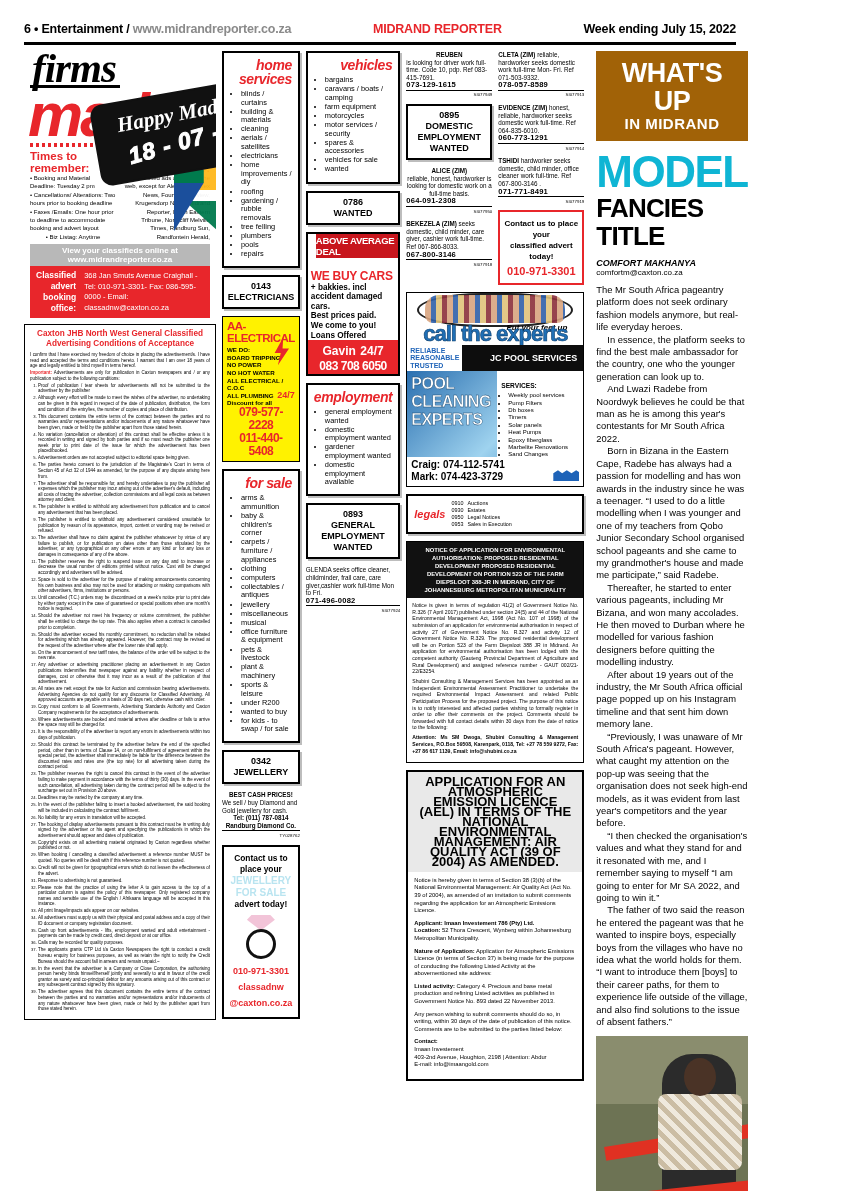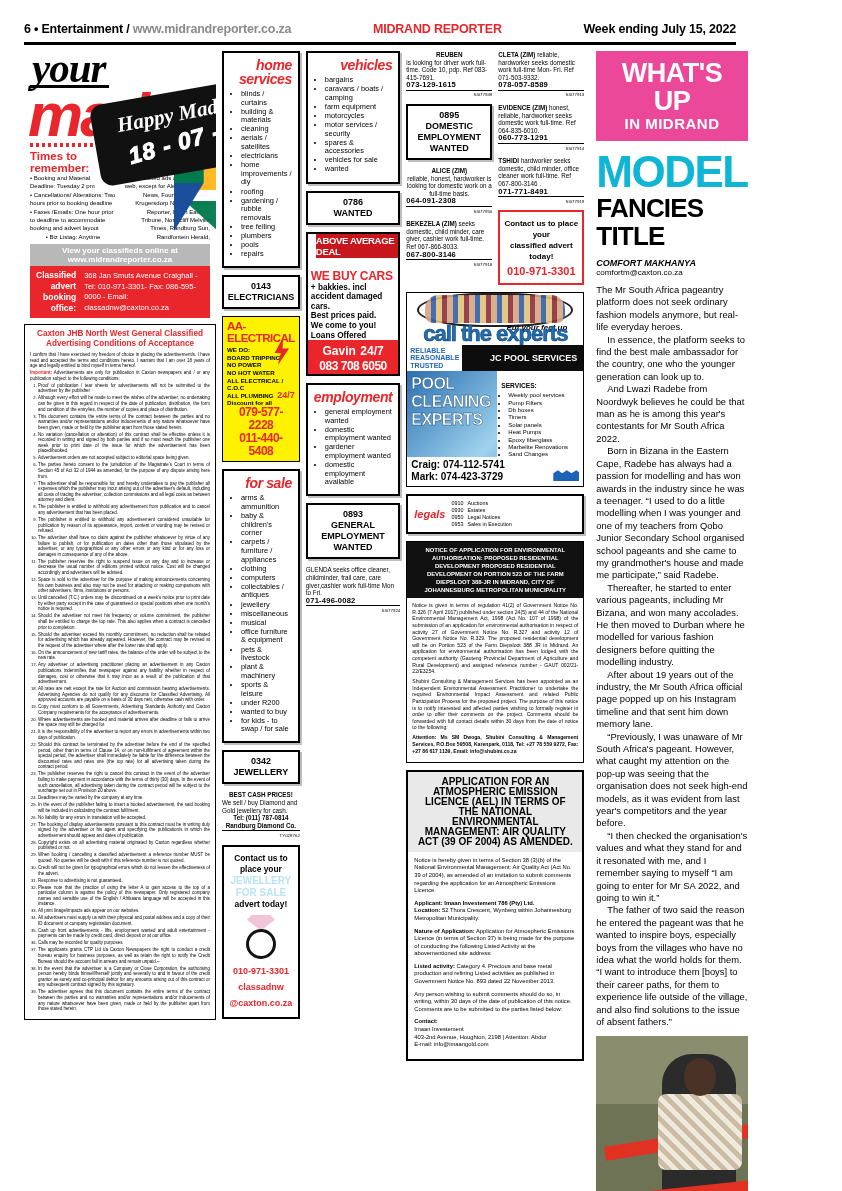--- a/index.html
+++ b/index.html
@@ -167,38 +167,38 @@
 
   
   .notice { border:1px solid #000; margin-bottom:7px; }
   .notice .hd { background:#111; color:#fff; font-weight:bold; font-size:5.9px; text-align:center;
                 padding:4px 5px; line-height:8px; }
   .notice .bd { padding:4px 5px; font-size:5.1px; line-height:6.6px; text-align:justify; }
   .notice .bd p { margin:0 0 3.5px 0; }
   .notice .bd b { font-weight:bold; }
 
   .notice2 { border:2px solid #000; margin-bottom:7px; }
-  .notice2 .hd { background:#e9e9e9; color:#000; font-weight:bold; font-size:10px; text-align:center;
+  .notice2 .hd { background:#e9e9e9; color:#000; font-weight:bold; font-size:13px; text-align:center;
                  padding:5px 6px; line-height:10px; }
   .notice2 .bd { padding:5px 6px; font-size:5.8px; line-height:7.6px; text-align:left; }
   .notice2 .bd p { margin:0 0 5px 0; }
 
   
   .jewel { border:2px solid #000; text-align:center; padding:6px 4px 8px 4px; }
   .jewel .l1 { font-weight:bold; font-size:8.4px; line-height:11px; }
   .jewel .sale { color:#b9e4f0; font-weight:bold; font-size:10px; line-height:12px; }
   .ring { width:42px; height:46px; margin:5px auto 0 auto; position:relative; }
   .ring .gem { position:absolute; left:7px; top:0; width:28px; height:16px; background:#f2c4d8;
                clip-path:polygon(0 32%,18% 0,82% 0,100% 32%,50% 100%); }
   .ring .band { position:absolute; left:6px; top:14px; width:30px; height:30px; border:3px solid #111;
                 border-radius:50%; }
   .jewelphone { color:#e8262b; font-weight:bold; font-size:9px; margin-top:5px; line-height:11px; }
 
   
-  .whatsup { background:#ec4899; color:#fff; text-align:center; padding:8px 6px 9px 6px; }
+  .whatsup { background:#a16207; color:#fff; text-align:center; padding:8px 6px 9px 6px; }
   .whatsup .l1 { font-weight:bold; font-size:27px; letter-spacing:-.5px; line-height:28px; }
   .whatsup .l2 { font-weight:bold; font-size:15px; letter-spacing:.5px; }
   .headline { font-weight:bold; font-size:44px; color:#0fb5d4; letter-spacing:-1.5px; line-height:44px;
               margin-top:9px; }
   .headline2 { font-weight:bold; font-size:26px; letter-spacing:-.8px; line-height:28px; margin-bottom:8px;}
   .byline { font-weight:bold; font-style:italic; font-size:9px; }
   .bymail { font-size:8px; margin-bottom:7px; }
   .article p { font-size:9.4px; line-height:12.4px; margin:0; text-indent:11px; }
   .article p.first { text-indent:0; }
   .photo { width:100%; height:228px; margin-top:8px;
@@ -231,21 +231,21 @@
     <div class="mid">MIDRAND REPORTER</div>
     <div class="right">Week ending July 15, 2022</div>
   </div>
   <div class="rule"></div>
 
   <div class="grid">
 
     <div class="col c1">
 
       <div class="mp">
-        <div class="your">your</div>
+        <div class="your">firms</div>
         <div class="mkt">marketplace</div>
         <div class="dots"></div>
         <div class="mpgrid">
           <div style="width:86px">
             <div class="subh">Times to remember:</div>
             <div class="small">• Booking and Material Deadline: Tuesday 2 pm</div>
             <div class="small">• Cancellations/ Alterations: Two hours prior to booking deadline</div>
             <div class="small">• Faxes /Emails: One hour prior to deadline to accommodate booking and advert layout</div>
             <div class="small c">• Biz Listag: Anytime</div>
           </div>

